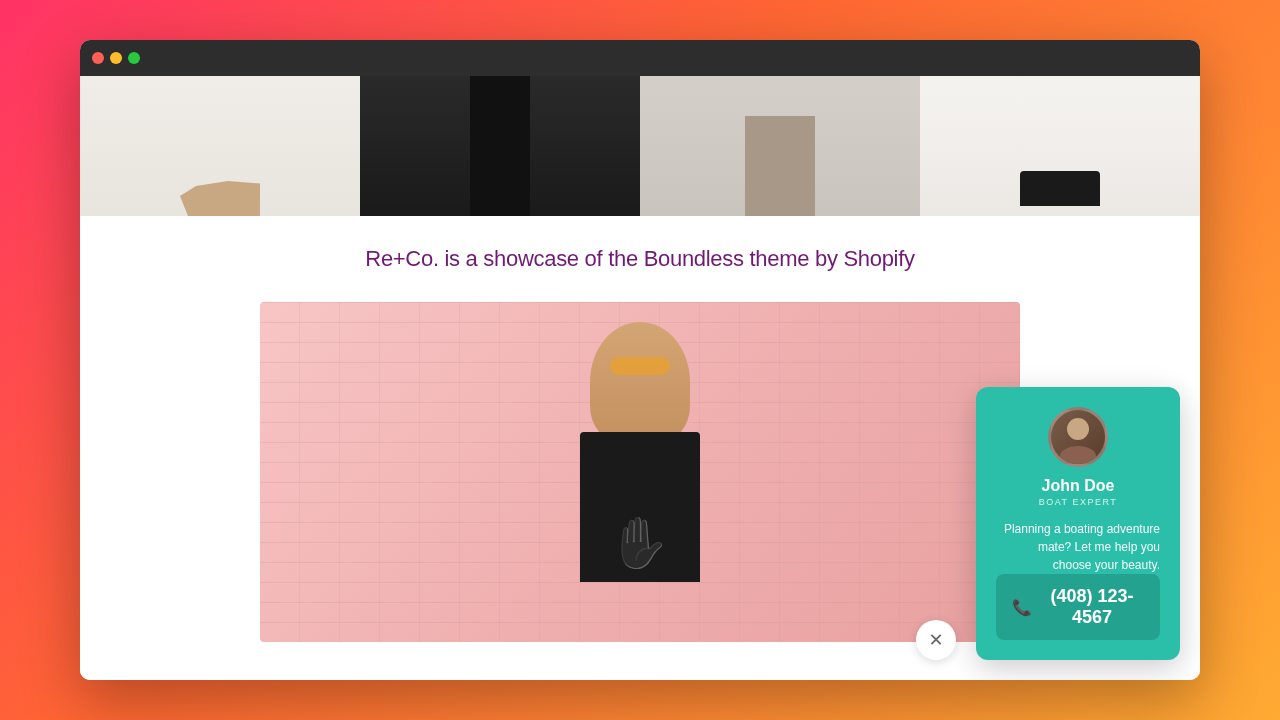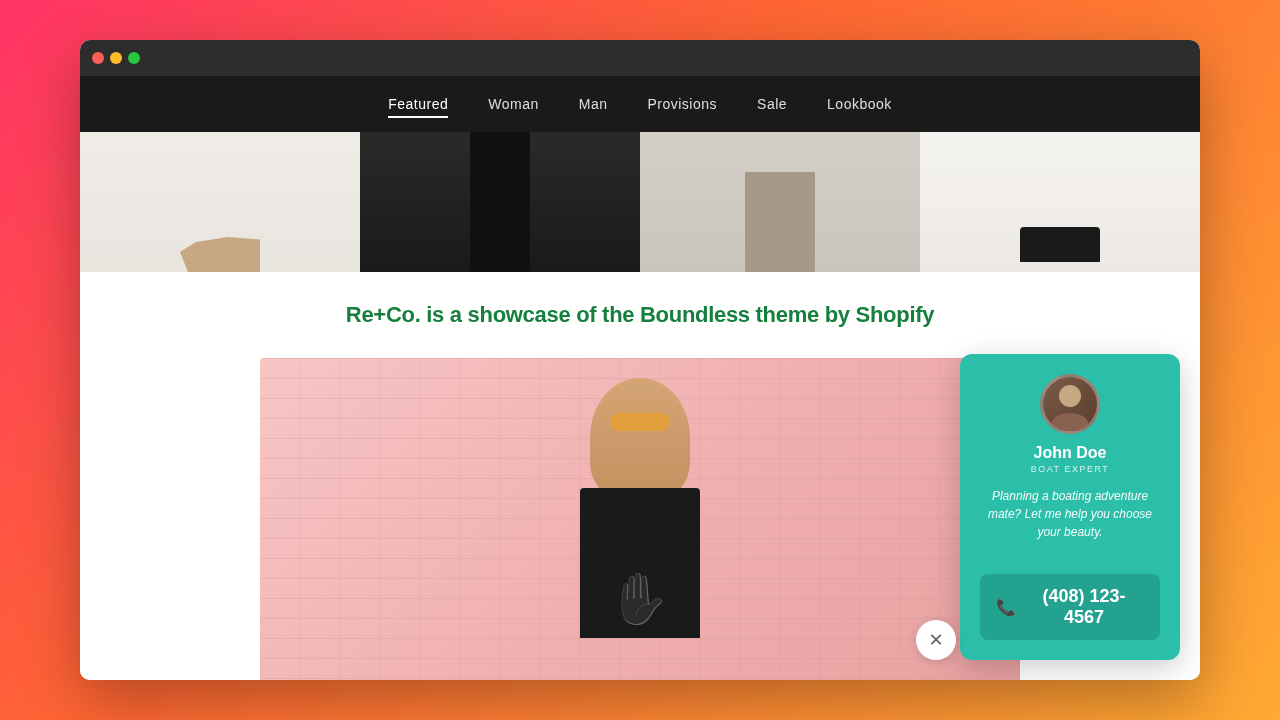--- a/index.html
+++ b/index.html
@@ -178,22 +178,22 @@
       align-items: center;
     }
 
     .tagline-section {
       text-align: center;
       margin-bottom: 20px;
     }
 
     .tagline-title {
       font-size: 22px;
-      font-weight: 700;
-      color: #15803d;
+      font-weight: 400;
+      color: #701a75;
       margin-bottom: 10px;
       letter-spacing: -0.3px;
     }
 
     .tagline-desc {
       font-size: 13px;
       color: #666;
       line-height: 1.6;
       max-width: 520px;
     }
@@ -296,21 +296,21 @@
           rgba(200,150,150,0.2) 39px,
           rgba(200,150,150,0.2) 40px
         );
     }
 
     
     .chat-widget {
       position: absolute;
       right: 20px;
       bottom: 20px;
-      width: 220px;
+      width: 204px;
       background: #2bbfaa;
       border-radius: 12px;
       padding: 20px;
       color: #fff;
       box-shadow: 0 8px 30px rgba(0,0,0,0.2);
     }
 
     .chat-avatar {
       width: 60px;
       height: 60px;
@@ -362,25 +362,24 @@
       text-align: center;
       font-size: 9px;
       letter-spacing: 1.5px;
       opacity: 0.8;
       margin-bottom: 13px;
       text-transform: uppercase;
     }
 
     .chat-message {
       font-size: 12px;
-      text-align: center;
+      text-align: right;
       line-height: 1.5;
       opacity: 0.95;
-      margin-bottom: 33px;
-      font-style: italic;
+      margin-bottom: 0;
     }
 
     .chat-phone-btn {
       background: rgba(0,0,0,0.15);
       border-radius: 8px;
       padding: 12px 16px;
       display: flex;
       align-items: center;
       justify-content: center;
       gap: 8px;
@@ -427,42 +426,20 @@
   <div class="browser-chrome">
     <div class="browser-dots">
       <div class="dot dot-red"></div>
       <div class="dot dot-yellow"></div>
       <div class="dot dot-green"></div>
     </div>
   </div>
 
   <div class="site-content">
 
-    <nav class="nav-bar">
-      <ul class="nav-links">
-        <li class="active">
-          <a href="#">Featured</a>
-        </li>
-        <li>
-          <a href="#">Woman</a>
-        </li>
-        <li>
-          <a href="#">Man</a>
-        </li>
-        <li>
-          <a href="#">Provisions</a>
-        </li>
-        <li>
-          <a href="#">Sale</a>
-        </li>
-        <li>
-          <a href="#">Lookbook</a>
-        </li>
-      </ul>
-    </nav>
 
     <div class="hero-strip">
       <div class="hero-img hero-img-1"></div>
       <div class="hero-img hero-img-2"></div>
       <div class="hero-img hero-img-3"></div>
       <div class="hero-img hero-img-4"></div>
     </div>
 
     <div class="main-content">
 

